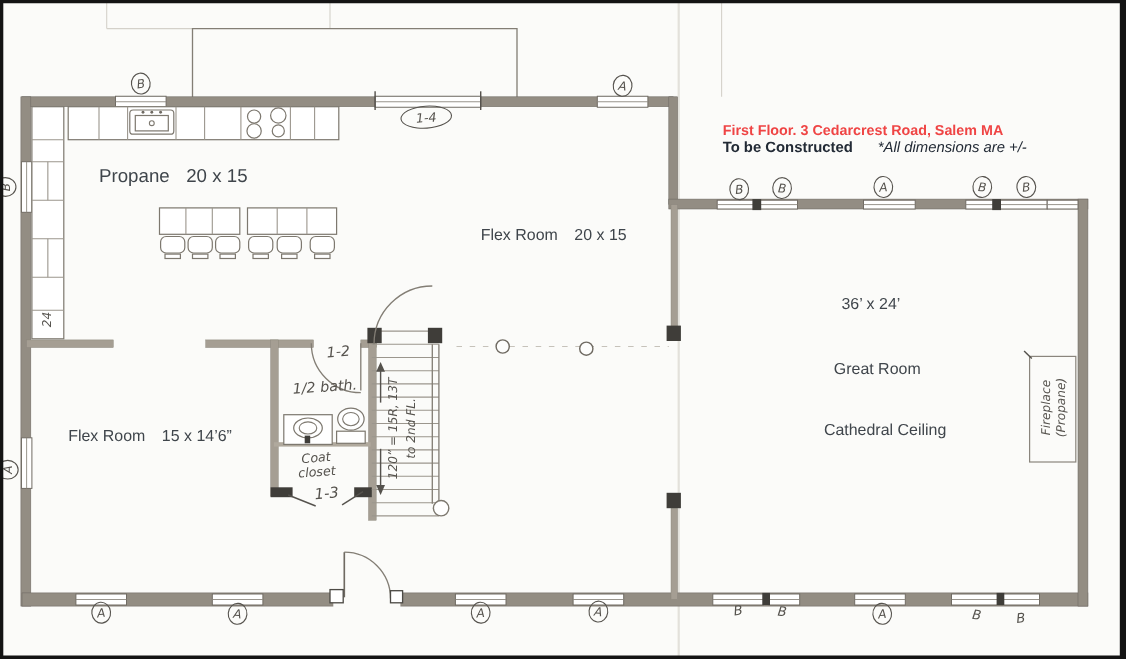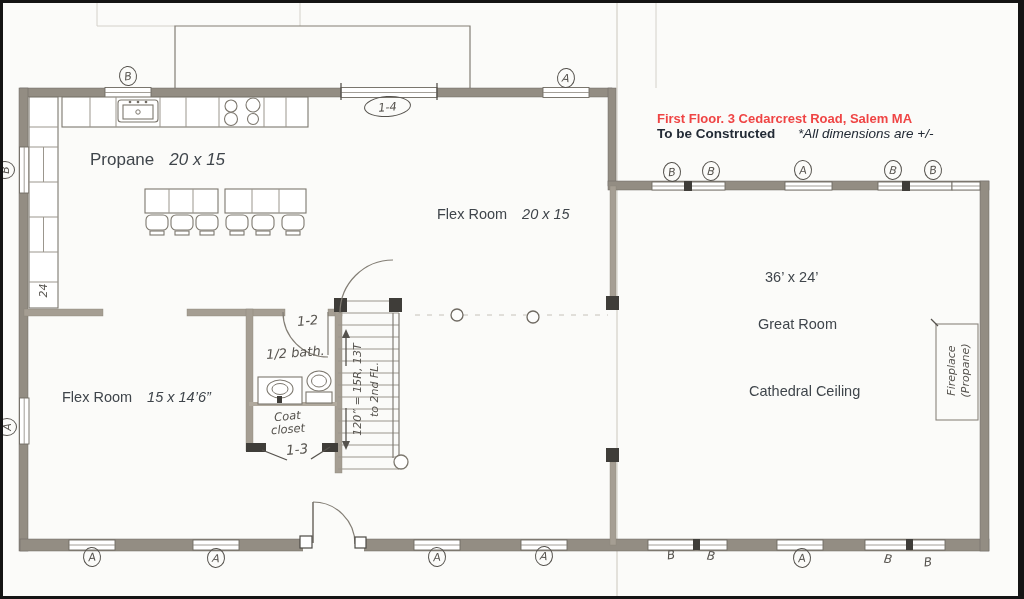--- a/index.html
+++ b/index.html
@@ -19,21 +19,21 @@
   .thin{stroke:#837e75;stroke-width:1.2;fill:none;}
   .fix{fill:#ffffff;stroke:#7d786f;stroke-width:1.1;}
   .darkblk{fill:#3f3d39;}
   .hline{stroke:#9b968d;stroke-width:1;}
   .seam{stroke:#e3e1db;stroke-width:2;}
   .artifact{stroke:#d4d1ca;stroke-width:1;}
   .handstroke{stroke:#55524d;stroke-width:1.3;fill:none;}
 
   
   .lbl{position:absolute;color:#3f454b;font-size:14.5px;white-space:nowrap;z-index:10;}
-  .lbl .dims{margin-left:15px;font-style:italic;}
+  .lbl .dims{margin-left:15px;}
   .deck-lbl{position:absolute;left:175px;top:46px;width:295px;text-align:center;
     font-size:15px;color:#3f454b;z-index:10;}
   .title1{position:absolute;left:657px;top:93px;font-size:13px;font-weight:bold;
     color:#ef4444;z-index:10;white-space:nowrap;margin-top:18px;}
   .title2{position:absolute;left:657px;top:126px;font-size:13.5px;color:#222a35;
     z-index:10;white-space:nowrap;text-align:right;}
   .title2 .t2b{font-weight:bold;}
   .title2 .t2i{font-style:italic;margin-left:19px;}
   .hand{position:absolute;font-family:"DejaVu Sans",sans-serif;font-style:italic;
     color:#56534e;white-space:nowrap;z-index:10;}
@@ -280,21 +280,21 @@
   <div class="lbl" style="left:90px;top:150px;font-size:17px">
     <span>Propane</span><span class="dims">20 x 15</span>
   </div>
   <div class="lbl" style="left:437px;top:206px">
     <span>Flex Room</span><span class="dims">20 x 15</span>
   </div>
   <div class="lbl" style="left:62px;top:389px">
     <span>Flex Room</span><span class="dims">15 x 14’6”</span>
   </div>
   <div class="lbl" style="left:765px;top:269px">36’ x 24’</div>
-  <div class="lbl" style="left:758px;top:316px">Great Room</div>
+  <div class="lbl" style="left:758px;top:328px">Great Room</div>
   <div class="lbl" style="left:749px;top:383px">Cathedral Ceiling</div>
 
   <div class="hand" style="left:297px;top:313px;font-size:13px;transform:rotate(-5deg)">1-2</div>
   <div class="hand" style="left:266px;top:345px;font-size:13px;transform:rotate(-4deg)">1/2 bath.</div>
   <div class="hand" style="left:274px;top:409px;font-size:11.5px;transform:rotate(-5deg)">Coat</div>
   <div class="hand" style="left:271px;top:422px;font-size:11.5px;transform:rotate(-4deg)">closet</div>
   <div class="hand" style="left:286px;top:441px;font-size:13.5px;transform:rotate(-5deg)">1-3</div>
   <div class="oval-label">
     <span>1-4</span>
   </div>

